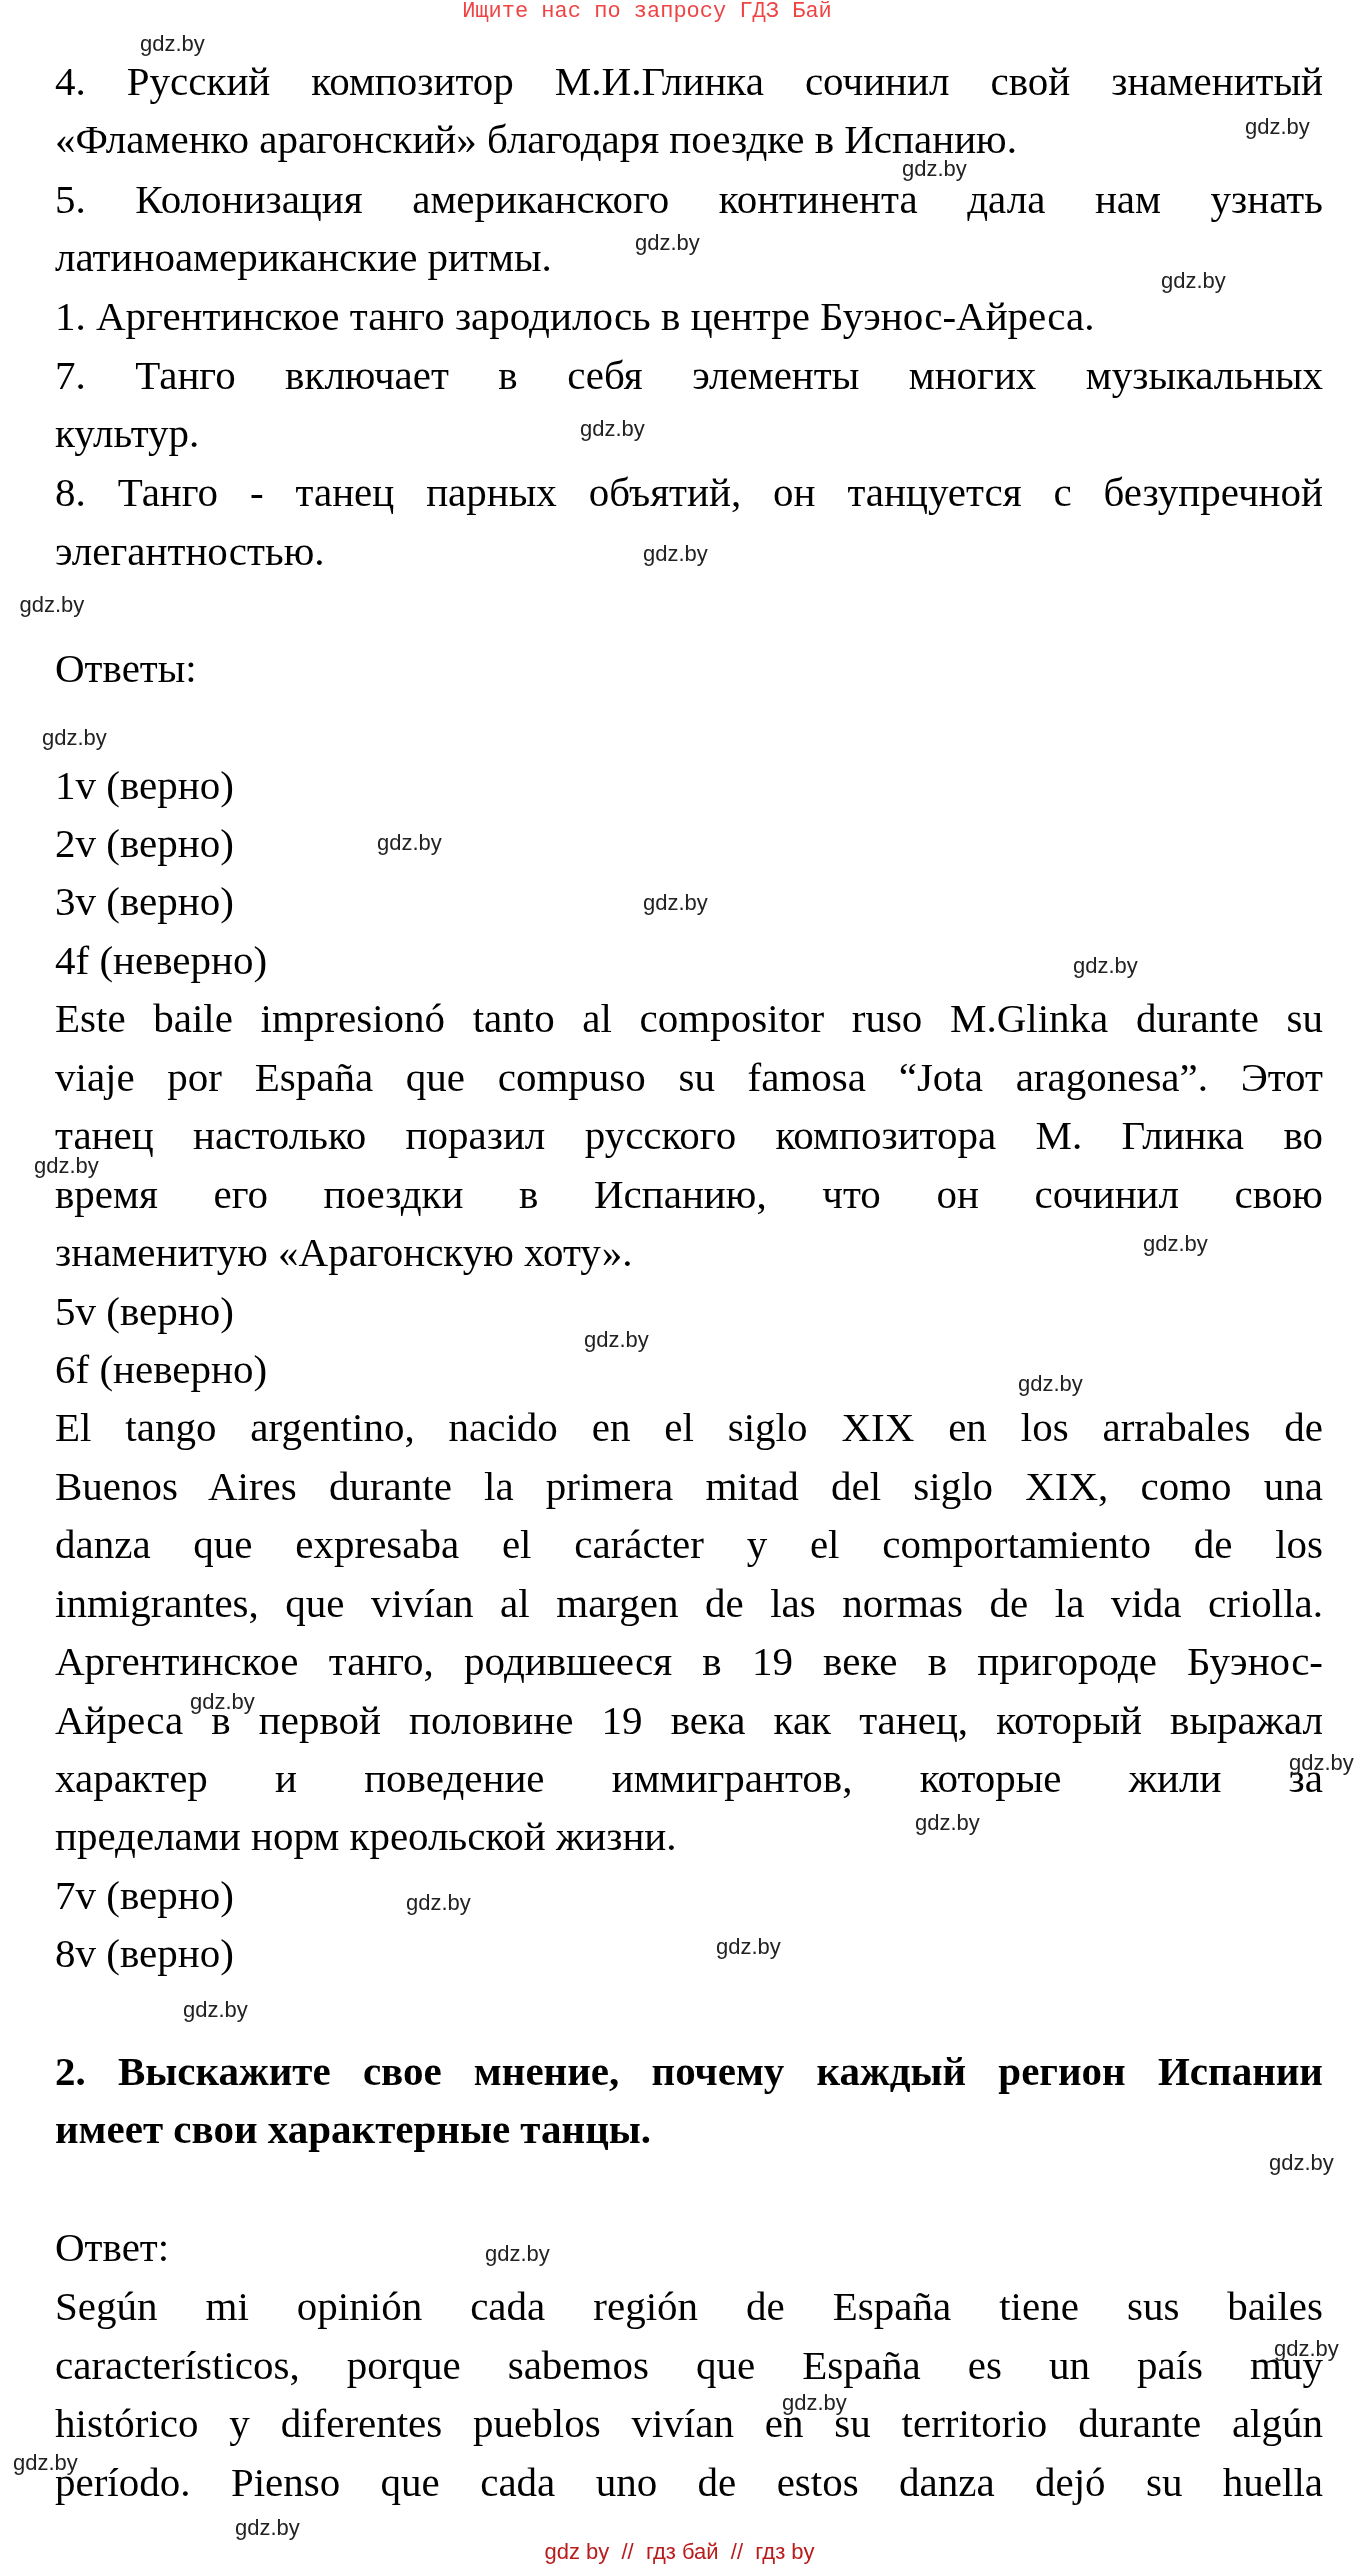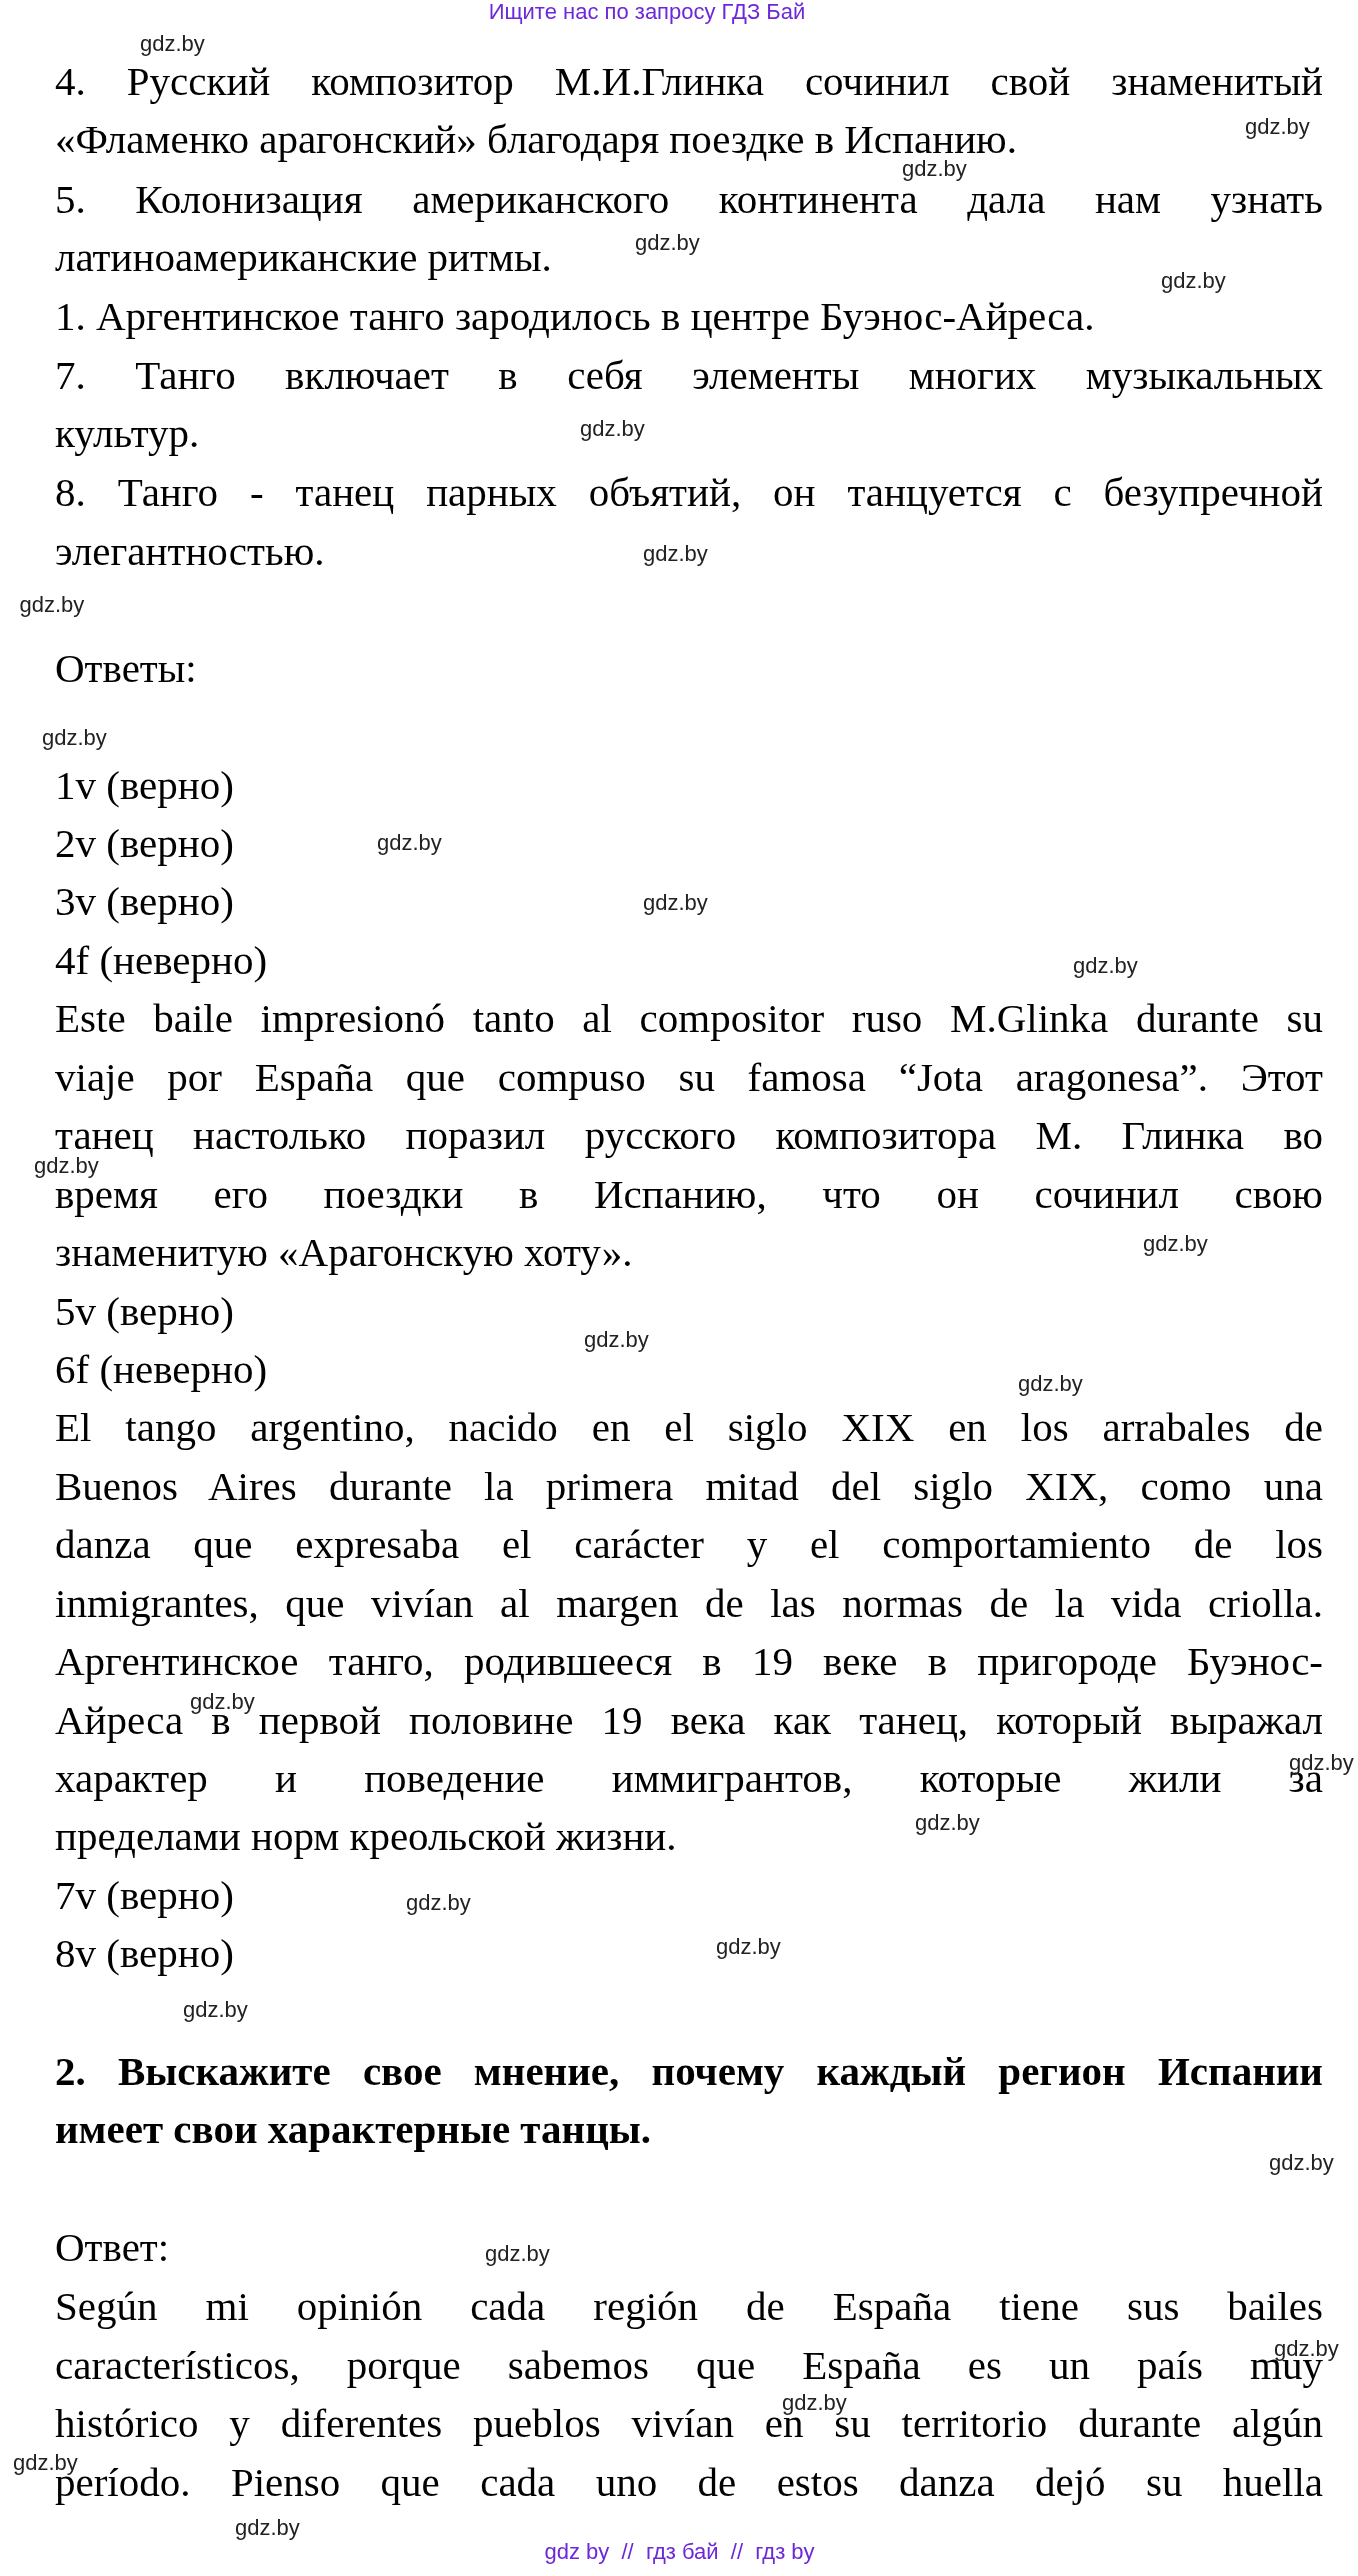--- a/index.html
+++ b/index.html
@@ -1,25 +1,25 @@
 <!DOCTYPE html>
 <html style="font-size:13px"><head>
 <meta charset="utf-8">
 <style>
   html, body { margin: 0; padding: 0; background: #ffffff; }
   body { width: 1359px; height: 2576px; position: relative; overflow: hidden; }
   .banner {
     position: absolute; left: 0; top: 0; width: 1294px; height: 28px;
-    text-align: center; font-family: Liberation Sans, sans-serif;
-    font-size: 22px; line-height: 24px; color: #6d28d9;
+    text-align: center; font-family: Liberation Mono, monospace;
+    font-size: 22px; line-height: 24px; color: #ef4444;
   }
   .footer {
     position: absolute; left: 0; top: 2539px; width: 1359px; height: 32px;
     text-align: center; font-family: "Liberation Sans", sans-serif;
-    font-size: 22px; line-height: 26px; color: #6d28d9;
+    font-size: 22px; line-height: 26px; color: #b91c1c;
     white-space: pre;
   }
   .line {
     position: absolute; left: 55px; width: 1268px;
     font-family: "Liberation Serif", serif; font-size: 41px; line-height: 58px;
     color: #000; white-space: nowrap;
   }
   .line.just { text-align: justify; text-align-last: justify; }
   .line.bold { font-weight: bold; }
   .wm {

